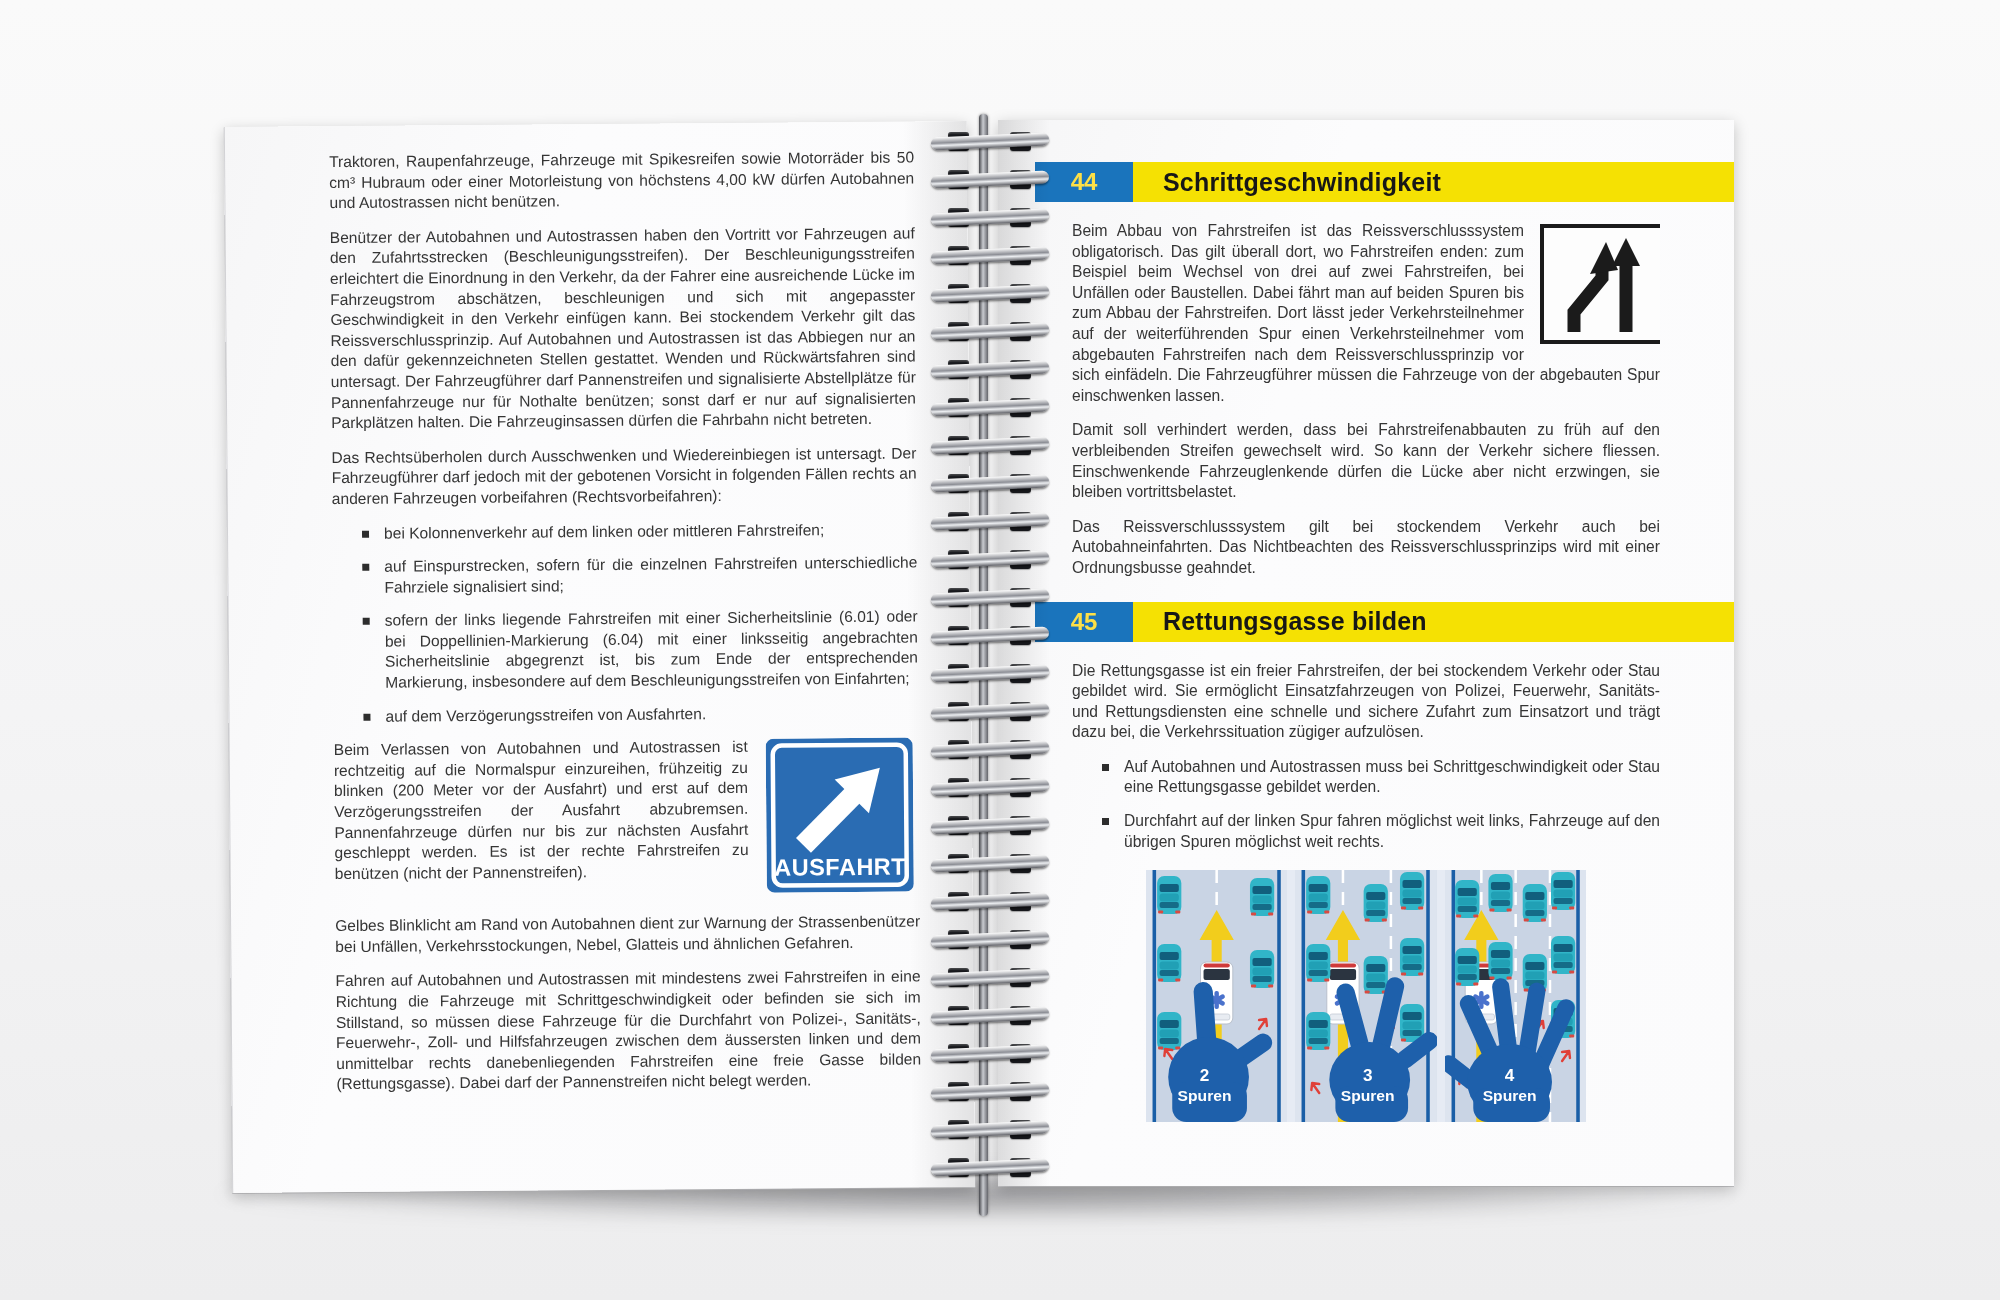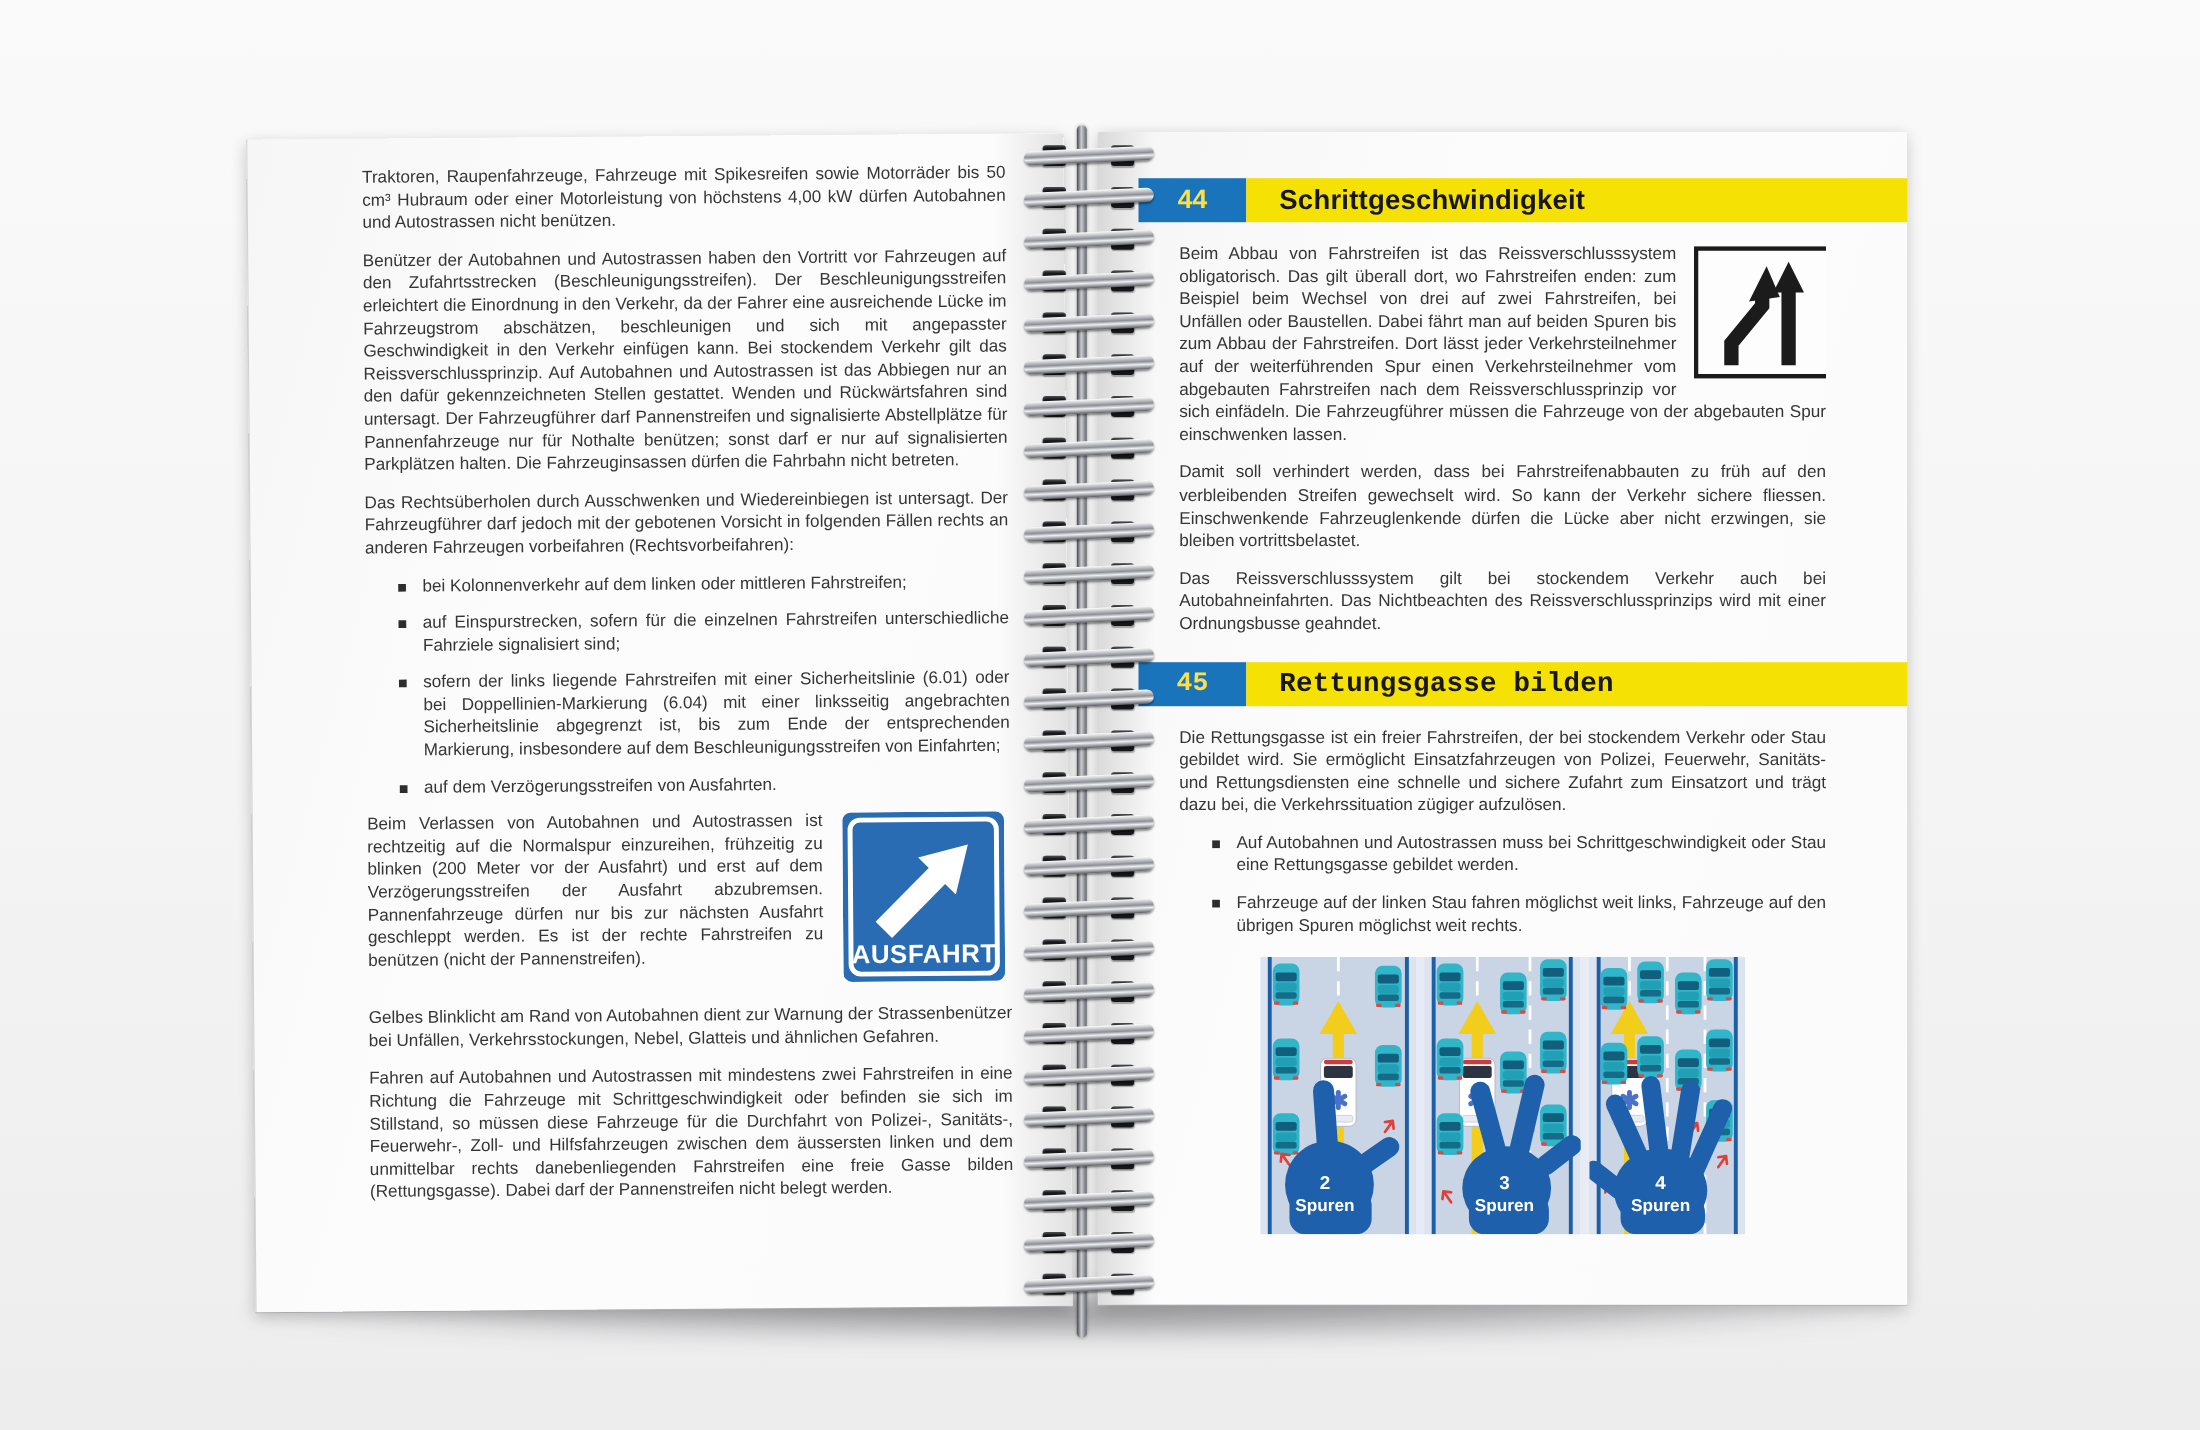--- a/index.html
+++ b/index.html
@@ -48,21 +48,21 @@
   .float-block{overflow:hidden;margin:2px 0 14px 0;}
 
   
   .section-header{display:flex;height:40px;margin:0 0 19px 37px;}
   .section-header .num{width:98px;background:#1a74bc;color:#fde047;display:flex;align-items:center;justify-content:center;
     font-size:24px;font-weight:700;}
   .section-header .bar{flex:1;background:#f5e103;display:flex;align-items:center;padding-left:30px;
     font-size:25px;font-weight:700;color:#171717;letter-spacing:.2px;}
   .rp-block{padding:0 74px;}
   .h44{margin-top:42px;}
-  .h45{margin-top:23px;font-family:Liberation Mono, monospace;}
+  .h45{margin-top:23px;}
 
   
   .ausfahrt-sign{float:right;width:147px;height:154px;margin:2px 6px 6px 18px;}
   .merge-sign{float:right;width:124px;height:120px;margin:3px -4px 8px 16px;background:#fdfdfd;
     border:4px solid #1b1b1b;box-sizing:border-box;}
 
   
   .illu{width:440px;height:252px;margin:18px auto 0 auto;background:#e6ebf4;display:flex;gap:8px;}
   .illu svg{flex:1;height:252px;display:block;}
   svg text{font-family:"Liberation Sans","DejaVu Sans",sans-serif;}
@@ -162,21 +162,21 @@
     </div>
 
     <div class="rp-block">
       <p class="body">Die Rettungsgasse ist ein freier Fahrstreifen, der bei stockendem Verkehr oder Stau gebildet wird. Sie ermöglicht Einsatzfahrzeugen von Polizei, Feuerwehr, Sanitäts- und Rettungsdiensten eine schnelle und sichere Zufahrt zum Einsatzort und trägt dazu bei, die Verkehrssituation zügiger aufzulösen.</p>
       <div class="bullet-row">
         <span class="sq"></span>
         <span class="btxt">Auf Autobahnen und Autostrassen muss bei Schrittgeschwindigkeit oder Stau eine Rettungsgasse gebildet werden.</span>
       </div>
       <div class="bullet-row">
         <span class="sq"></span>
-        <span class="btxt">Fahrzeuge auf der linken Stau fahren möglichst weit links, Fahrzeuge auf den übrigen Spuren möglichst weit rechts.</span>
+        <span class="btxt">Durchfahrt auf der linken Spur fahren möglichst weit links, Fahrzeuge auf den übrigen Spuren möglichst weit rechts.</span>
       </div>
 
       <div class="illu">
 
         <svg viewBox="0 0 140 252" preserveAspectRatio="none">
           <rect width="140" height="252" fill="#c9d4e4"></rect>
           <rect x="0" width="6.5" height="252" fill="#dde4ef"></rect>
           <rect x="133.5" width="6.5" height="252" fill="#dde4ef"></rect>
           <rect x="6.5" width="3.5" height="252" fill="#1a5fa7"></rect>
           <rect x="130" width="3.5" height="252" fill="#1a5fa7"></rect>

